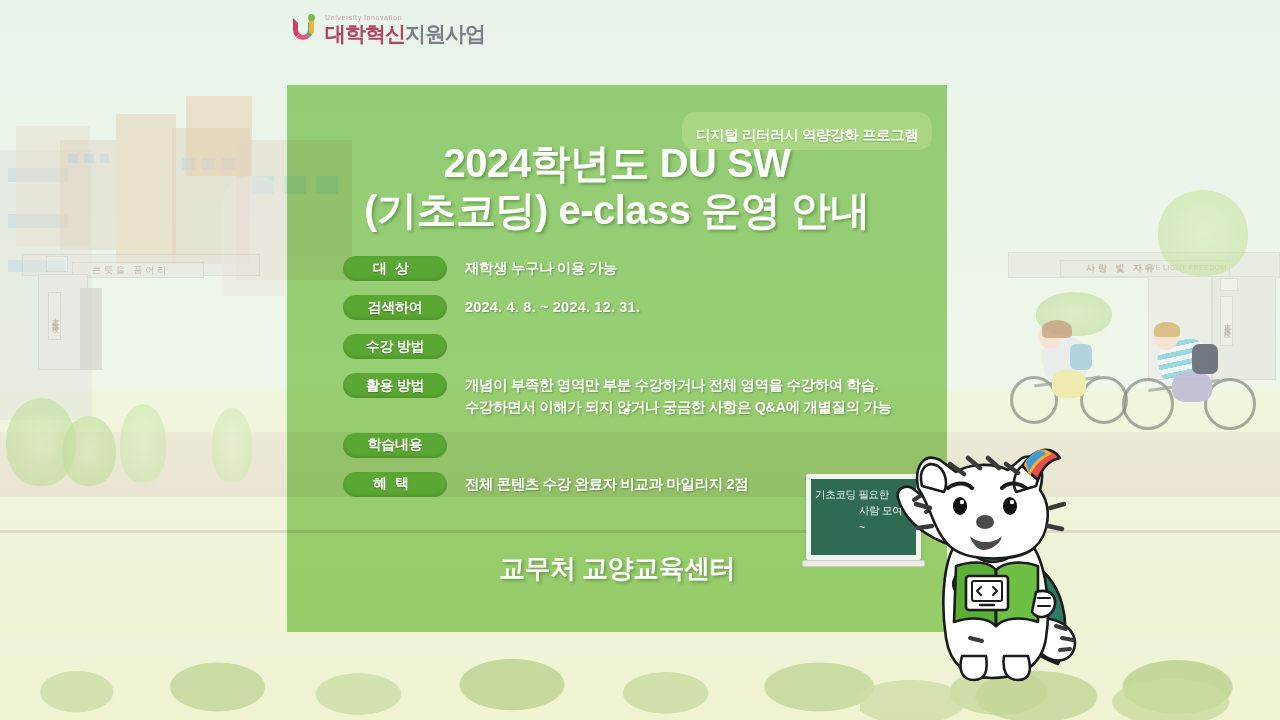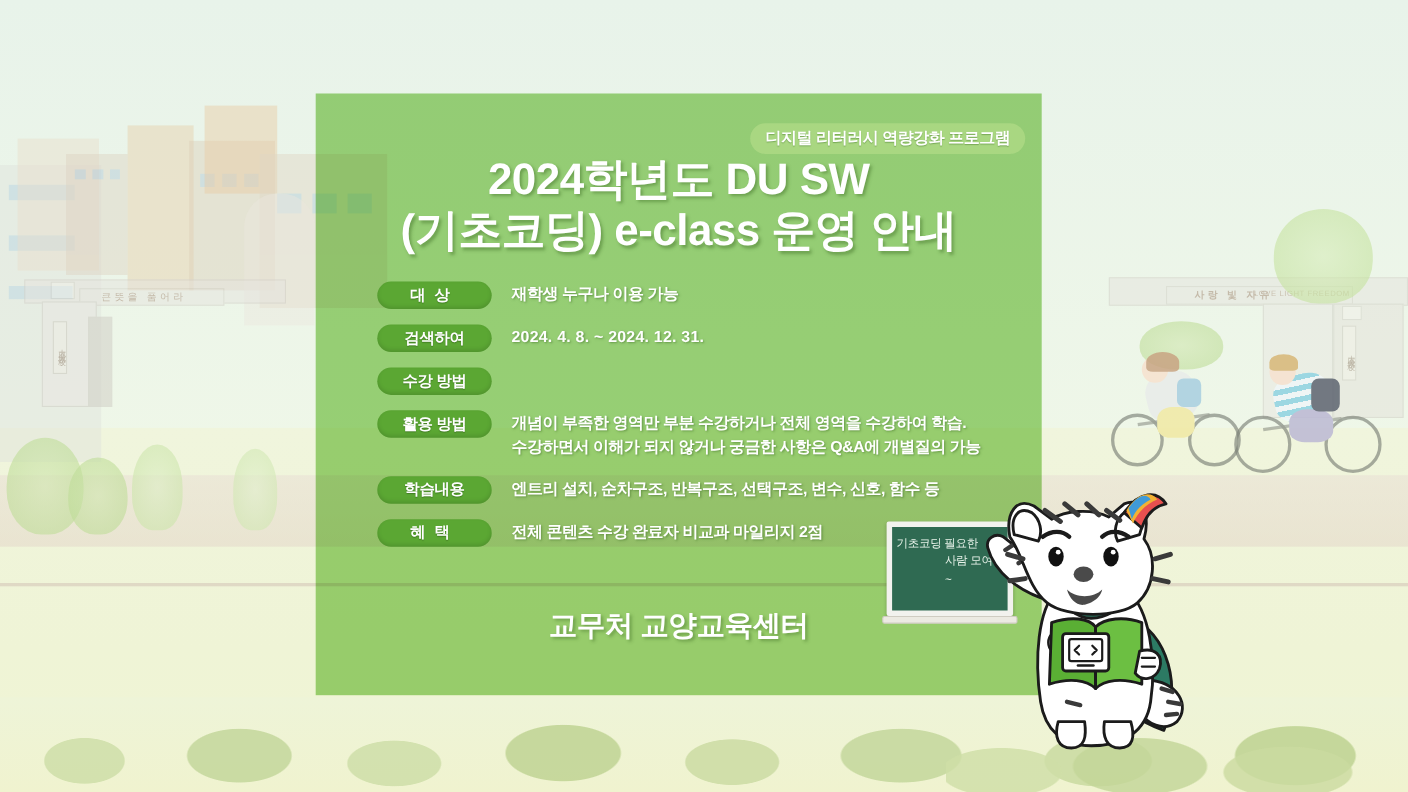--- a/index.html
+++ b/index.html
@@ -92,21 +92,21 @@
         height:7px; border-radius:50%; background:#76bb45;}
   #logo .txtwrap{ display:flex; flex-direction:column; line-height:1; }
   #logo .en{ font-size:7px; color:#c9a0a8; letter-spacing:.6px; margin-bottom:2px;}
   #logo .ko{ font-size:21px; font-weight:700; letter-spacing:-1px;
         color:#b1455f; }
   #logo .ko .b{ color:#7d7d87; }
 
   
   #top-badge{
     position:absolute; left:395px; top:27px;
-    padding:4px 14px 5px; border-radius:14px;
+    padding:14px 14px 5px; border-radius:14px;
     background:rgba(185,224,140,.55);
     color:#ffffff; font-size:14.5px; font-weight:700; letter-spacing:-.4px;
     text-shadow:0 1px 1px rgba(60,110,35,.45);
     white-space:nowrap;
   }
 
   
   #title{
     position:absolute; left:0; top:55px; width:660px; text-align:center;
     color:#ffffff; font-weight:700; letter-spacing:-.5px;
@@ -270,20 +270,33 @@
                    border-radius:50% 50% 18% 18%;"></span>
       <span style="position:absolute;left:70px;top:22px;
                    width:26px;height:30px;border-radius:7px;background:#5d6470;"></span>
     </div>
 
     <div class="lawn"></div>
     <div class="bushrow"></div>
     <div class="fg-grass"></div>
   </div>
 
+  <div id="logo">
+    <span class="mark">
+      <span class="u"></span>
+      <span class="j">
+          <span class="stem"></span>
+          <span class="dot"></span>
+        </span>
+    </span>
+    <span class="txtwrap">
+      <span class="en">University innovation</span>
+      <span class="ko"><span>대학혁신</span><span class="b">지원사업</span></span>
+    </span>
+  </div>
 
   <div id="panel"></div>
 
   <div id="panel-content">
 
     <div id="top-badge">디지털 리터러시 역량강화 프로그램</div>
 
     <div id="title">
       <div class="l1">2024학년도 DU SW</div>
       <div class="l2">(기초코딩) e-class 운영 안내</div>
@@ -314,23 +327,20 @@
       <div class="row">
         <div class="pill">활용 방법</div>
         <div class="val">
           <span class="ln">개념이 부족한 영역만 부분 수강하거나 전체 영역을 수강하여 학습.</span>
           <span class="ln">수강하면서 이해가 되지 않거나 궁금한 사항은 Q&amp;A에 개별질의 가능</span>
         </div>
       </div>
 
       <div class="row">
         <div class="pill">학습내용</div>
-        <div class="val">
-          <span class="ln">엔트리 설치, 순차구조, 반복구조, 선택구조, 변수, 신호, 함수 등</span>
-        </div>
       </div>
 
       <div class="row">
         <div class="pill spaced">
           <span><i>혜</i><i>택</i></span>
         </div>
         <div class="val">
           <span class="ln">전체 콘텐츠 수강 완료자 비교과 마일리지 2점</span>
         </div>
       </div>

